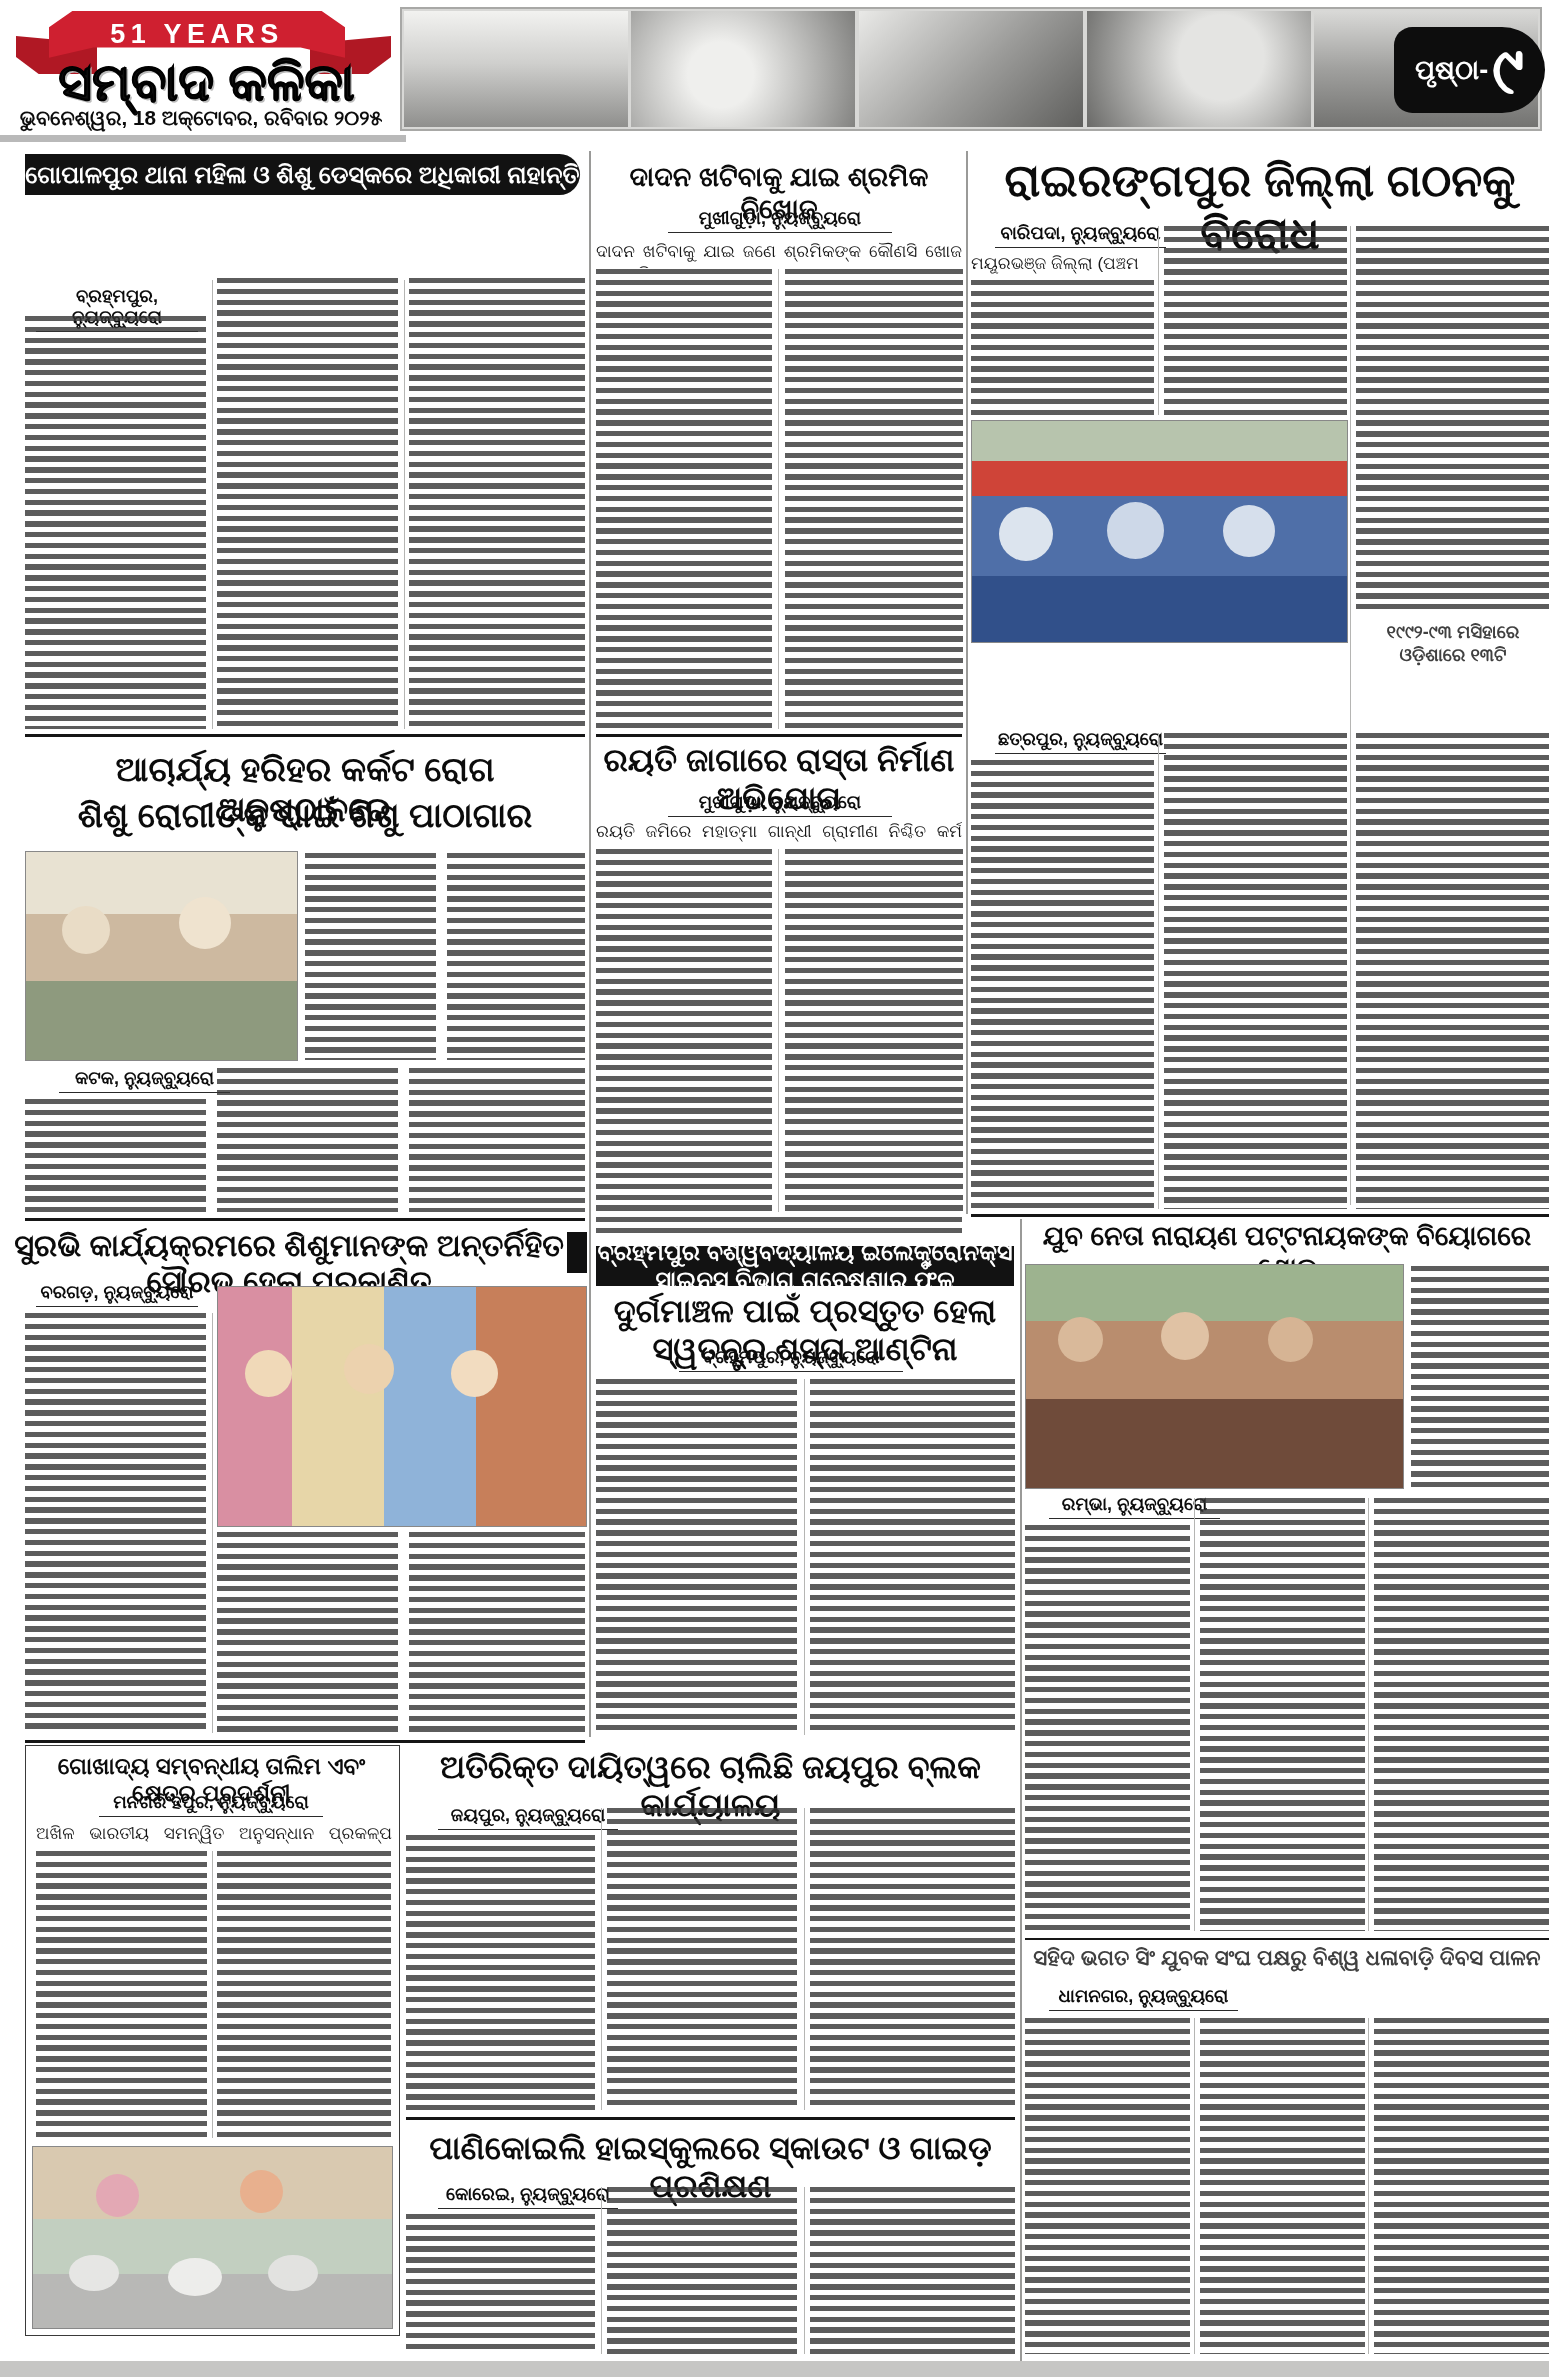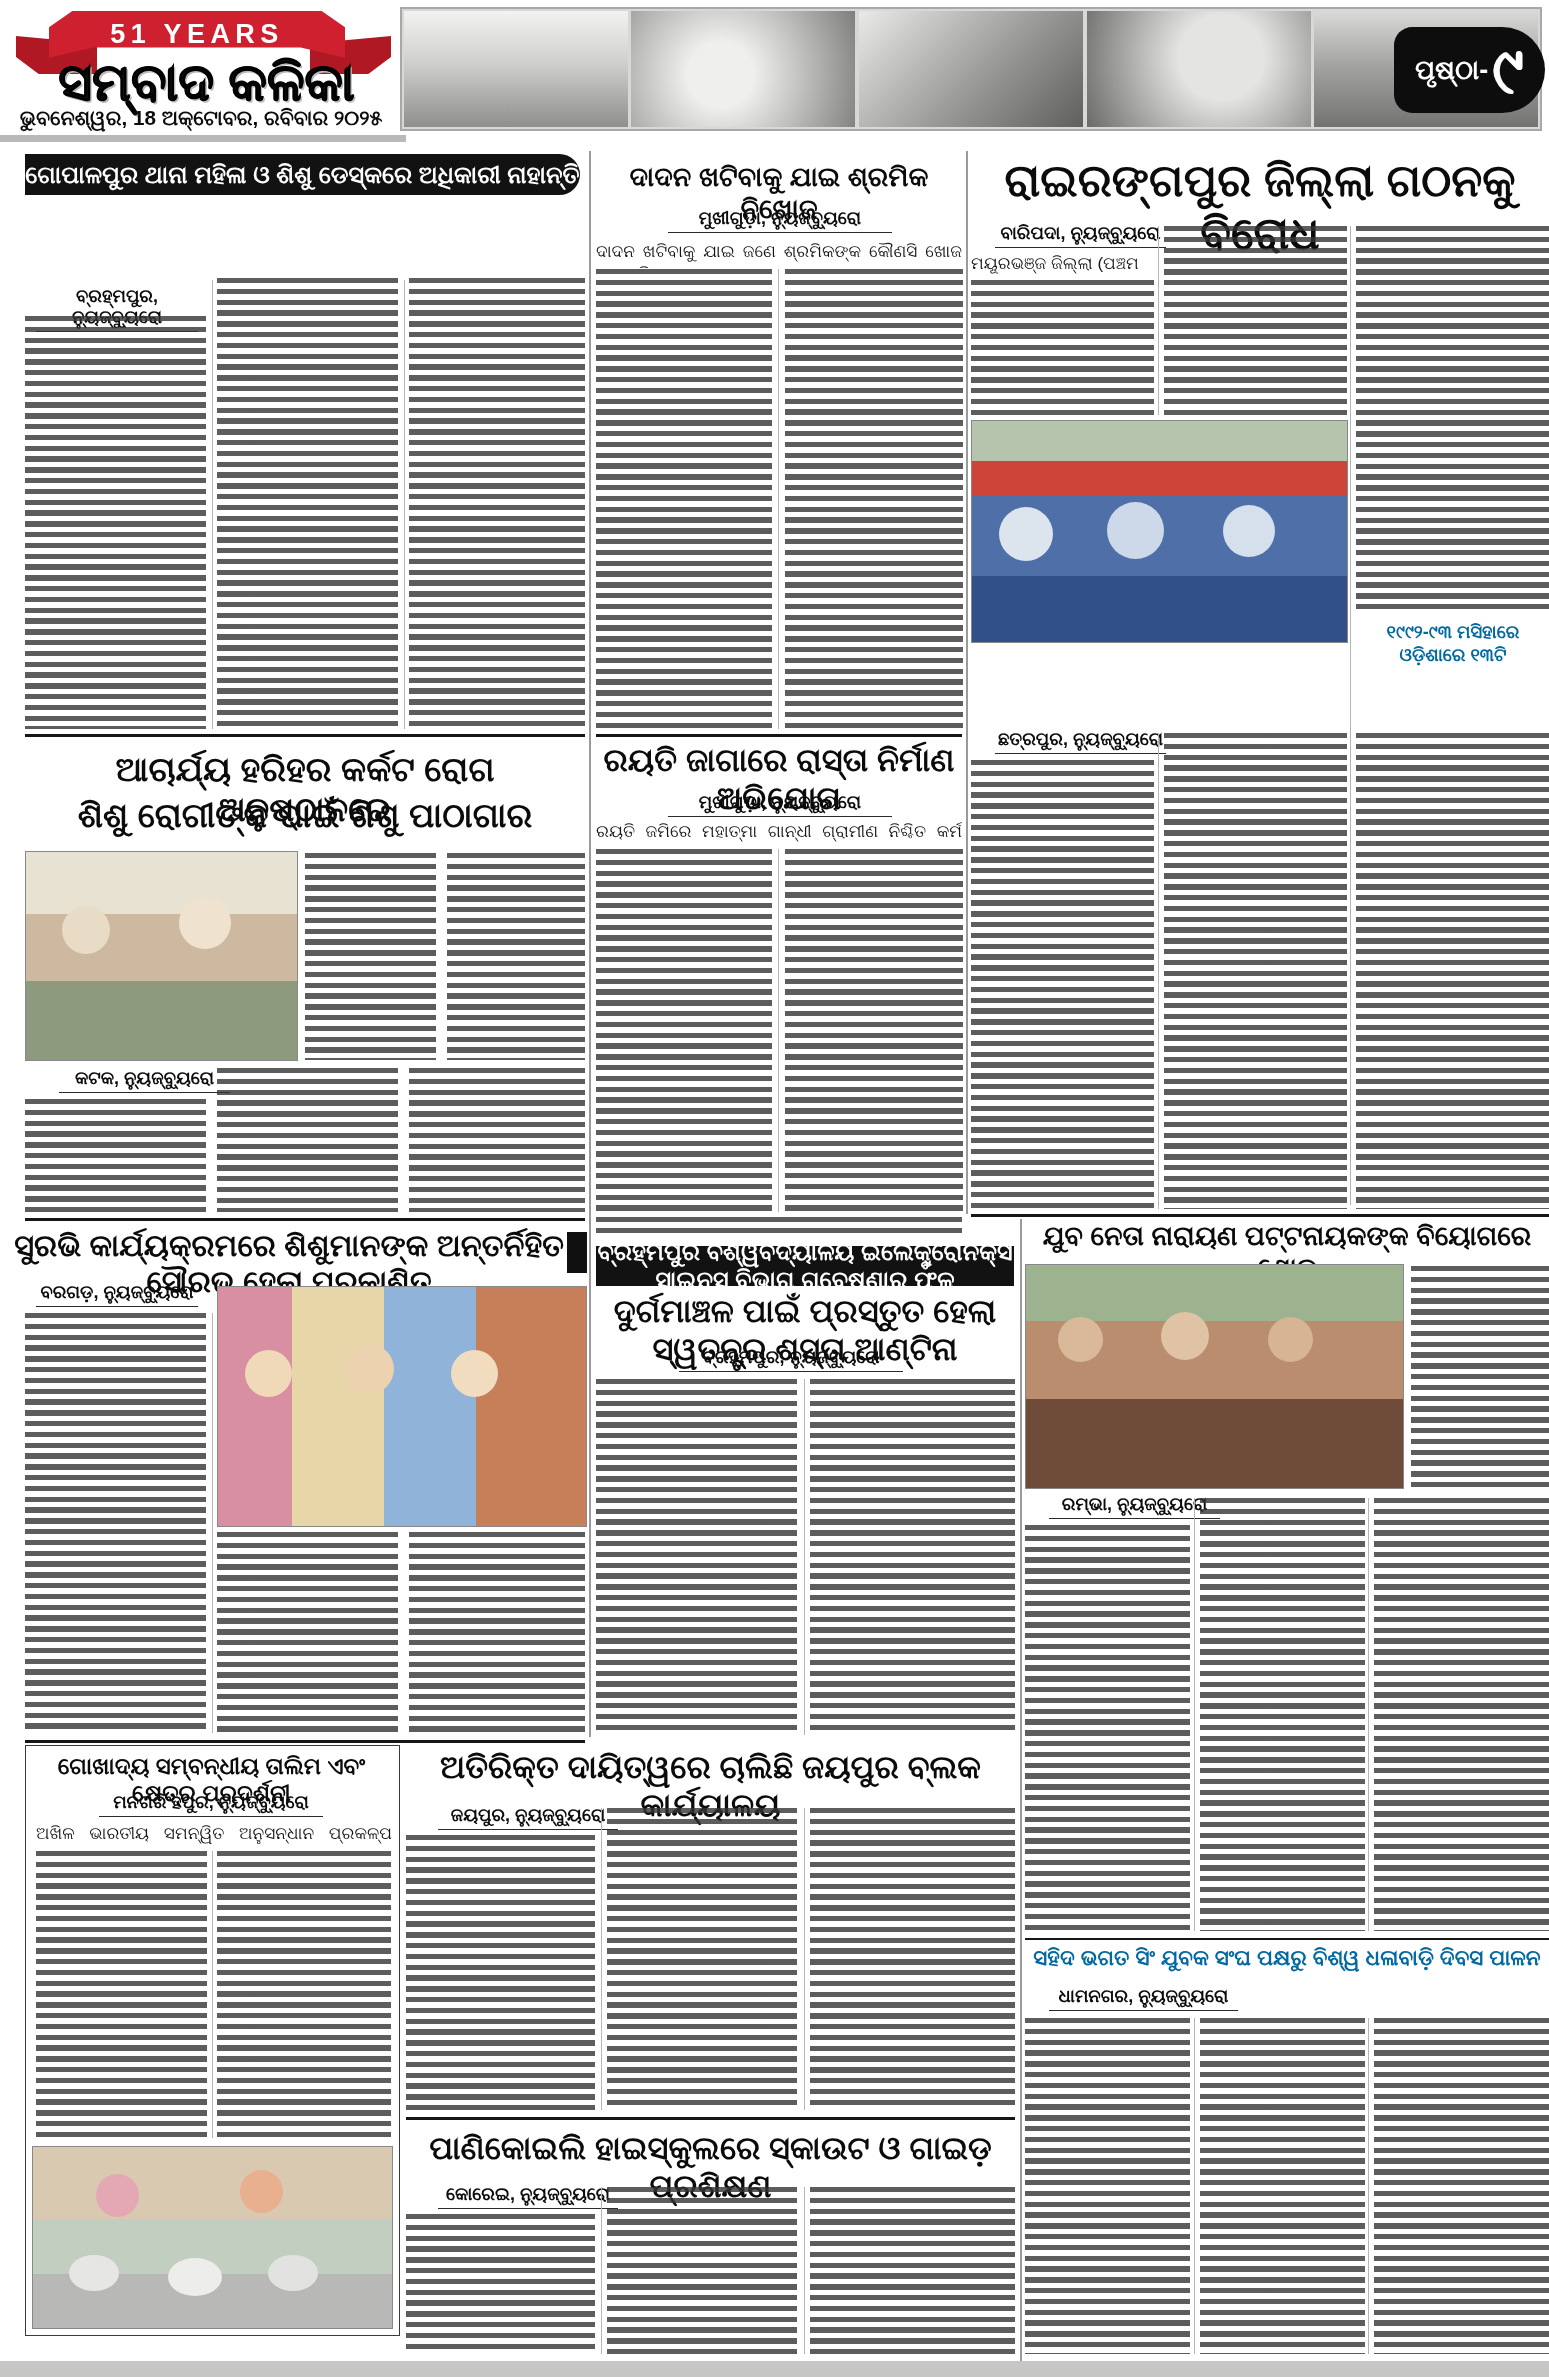--- a/index.html
+++ b/index.html
@@ -46,21 +46,21 @@
   .photo{position:absolute;border:0.9px solid #888;}
   .p-protest{background:linear-gradient(180deg,#b7c4ad 0 18%,#cf4438 18% 34%,#4f6fa8 34% 70%,#31508a 70% 100%);}
   .p-library{background:linear-gradient(180deg,#e8e2d2 0 30%,#cdb9a0 30% 62%,#8e9a7e 62% 100%);}
   .p-surabhi{background:linear-gradient(90deg,#d98fa2 0 20%,#e7d6a8 20% 45%,#8fb3d9 45% 70%,#c77f5a 70% 100%);}
   .p-youth{background:linear-gradient(180deg,#9db38f 0 25%,#b98d6e 25% 60%,#6f4b3a 60% 100%);}
   .p-pots{background:linear-gradient(180deg,#d9c9b0 0 40%,#c2cfc0 40% 70%,#b8b8b6 70% 100%);}
   .blob{position:absolute;border-radius:50%;}
   .blackmark{position:absolute;background:#101010;}
   .bottom-bar{position:absolute;left:0;top:2361px;width:1550px;height:16px;background:#c6c6c4;}
   .boxed{position:absolute;border:1.8px solid #3a3a3a;}
-  .subhead{position:absolute;font-weight:bold;color:#0369a1;text-align:center;line-height:1.25;}
+  .subhead{position:absolute;font-weight:bold;color:#404040;text-align:center;line-height:1.25;}
 </style>
 </head>
 <body>
 
 <div class="page">
 
   <div class="ribbon-tail left"></div>
   <div class="ribbon-tail right"></div>
   <div class="ribbon">
     <span>51 YEARS</span>

